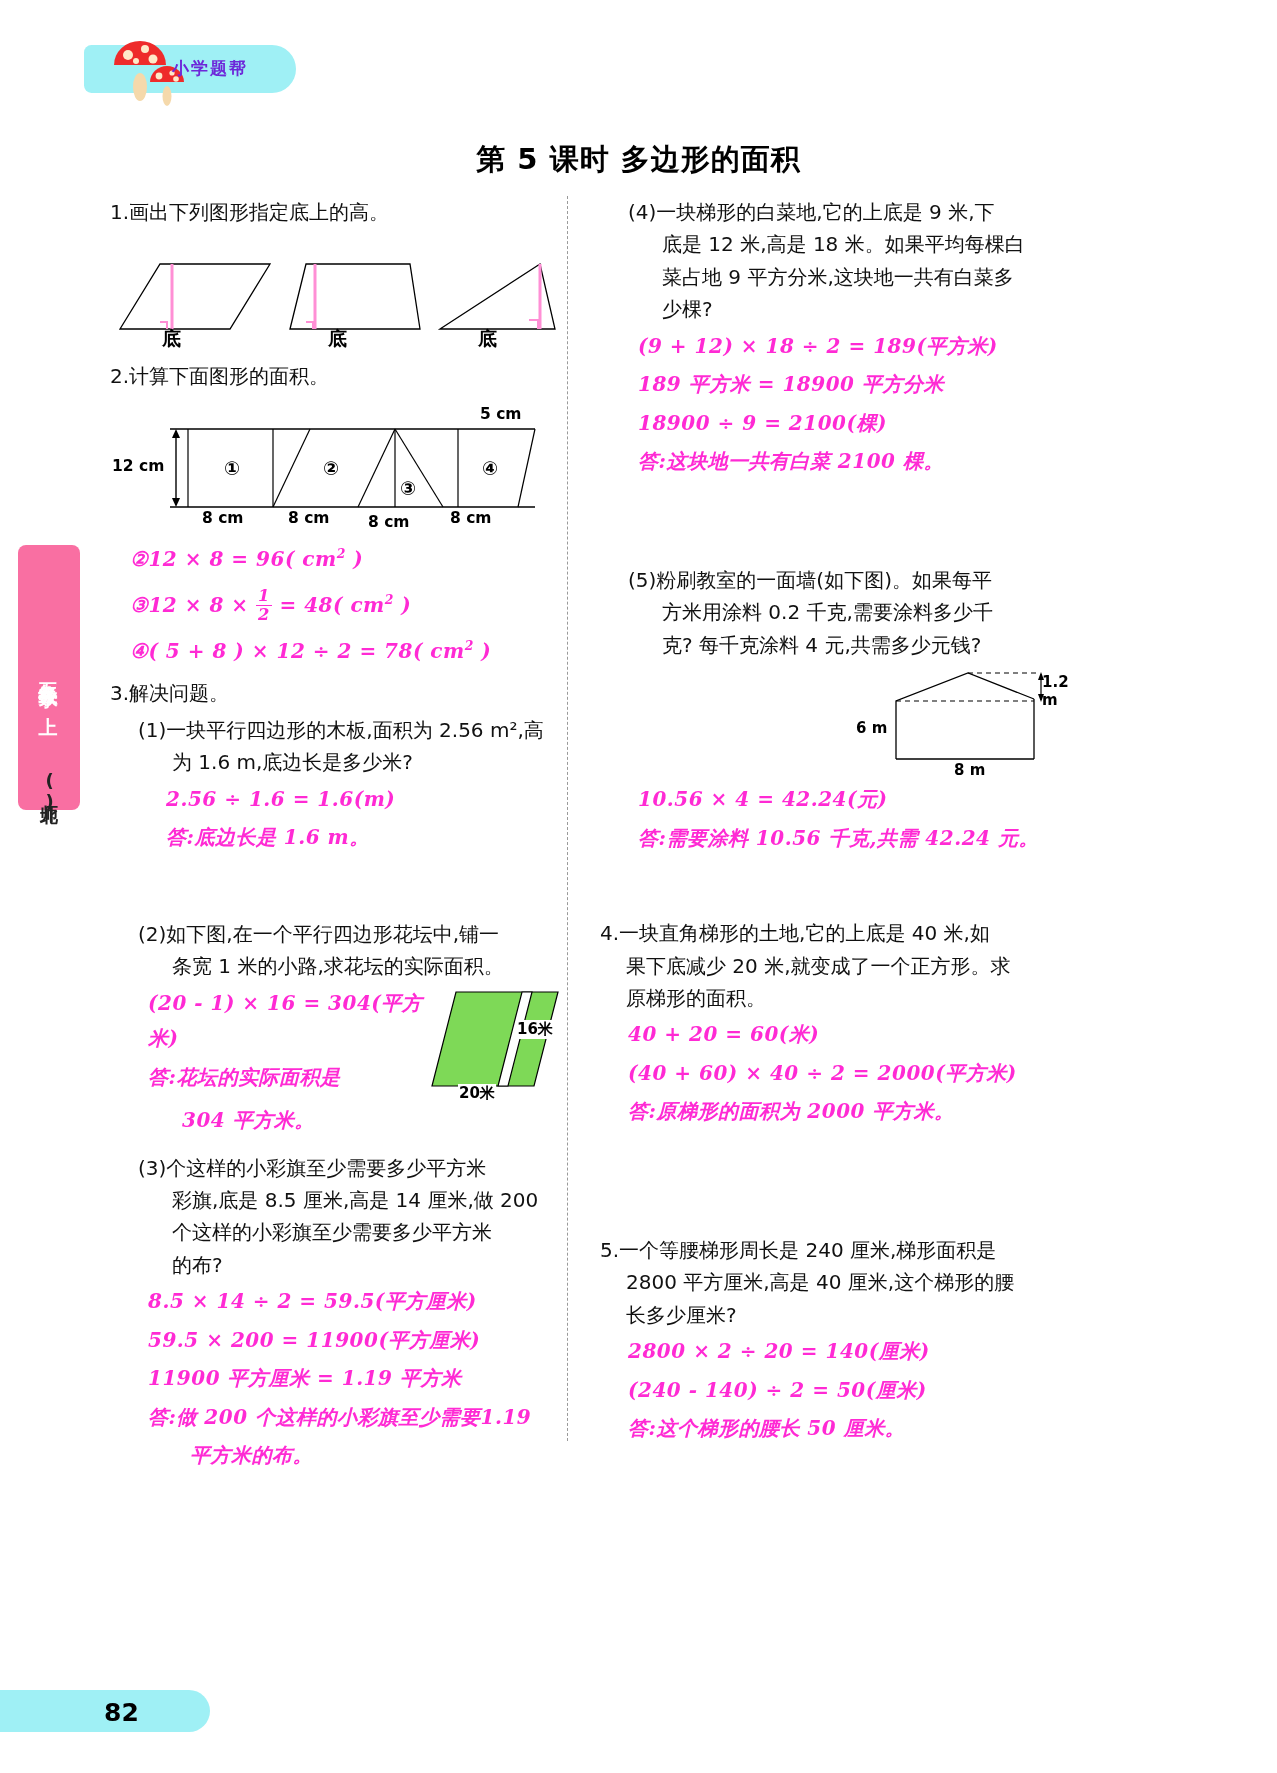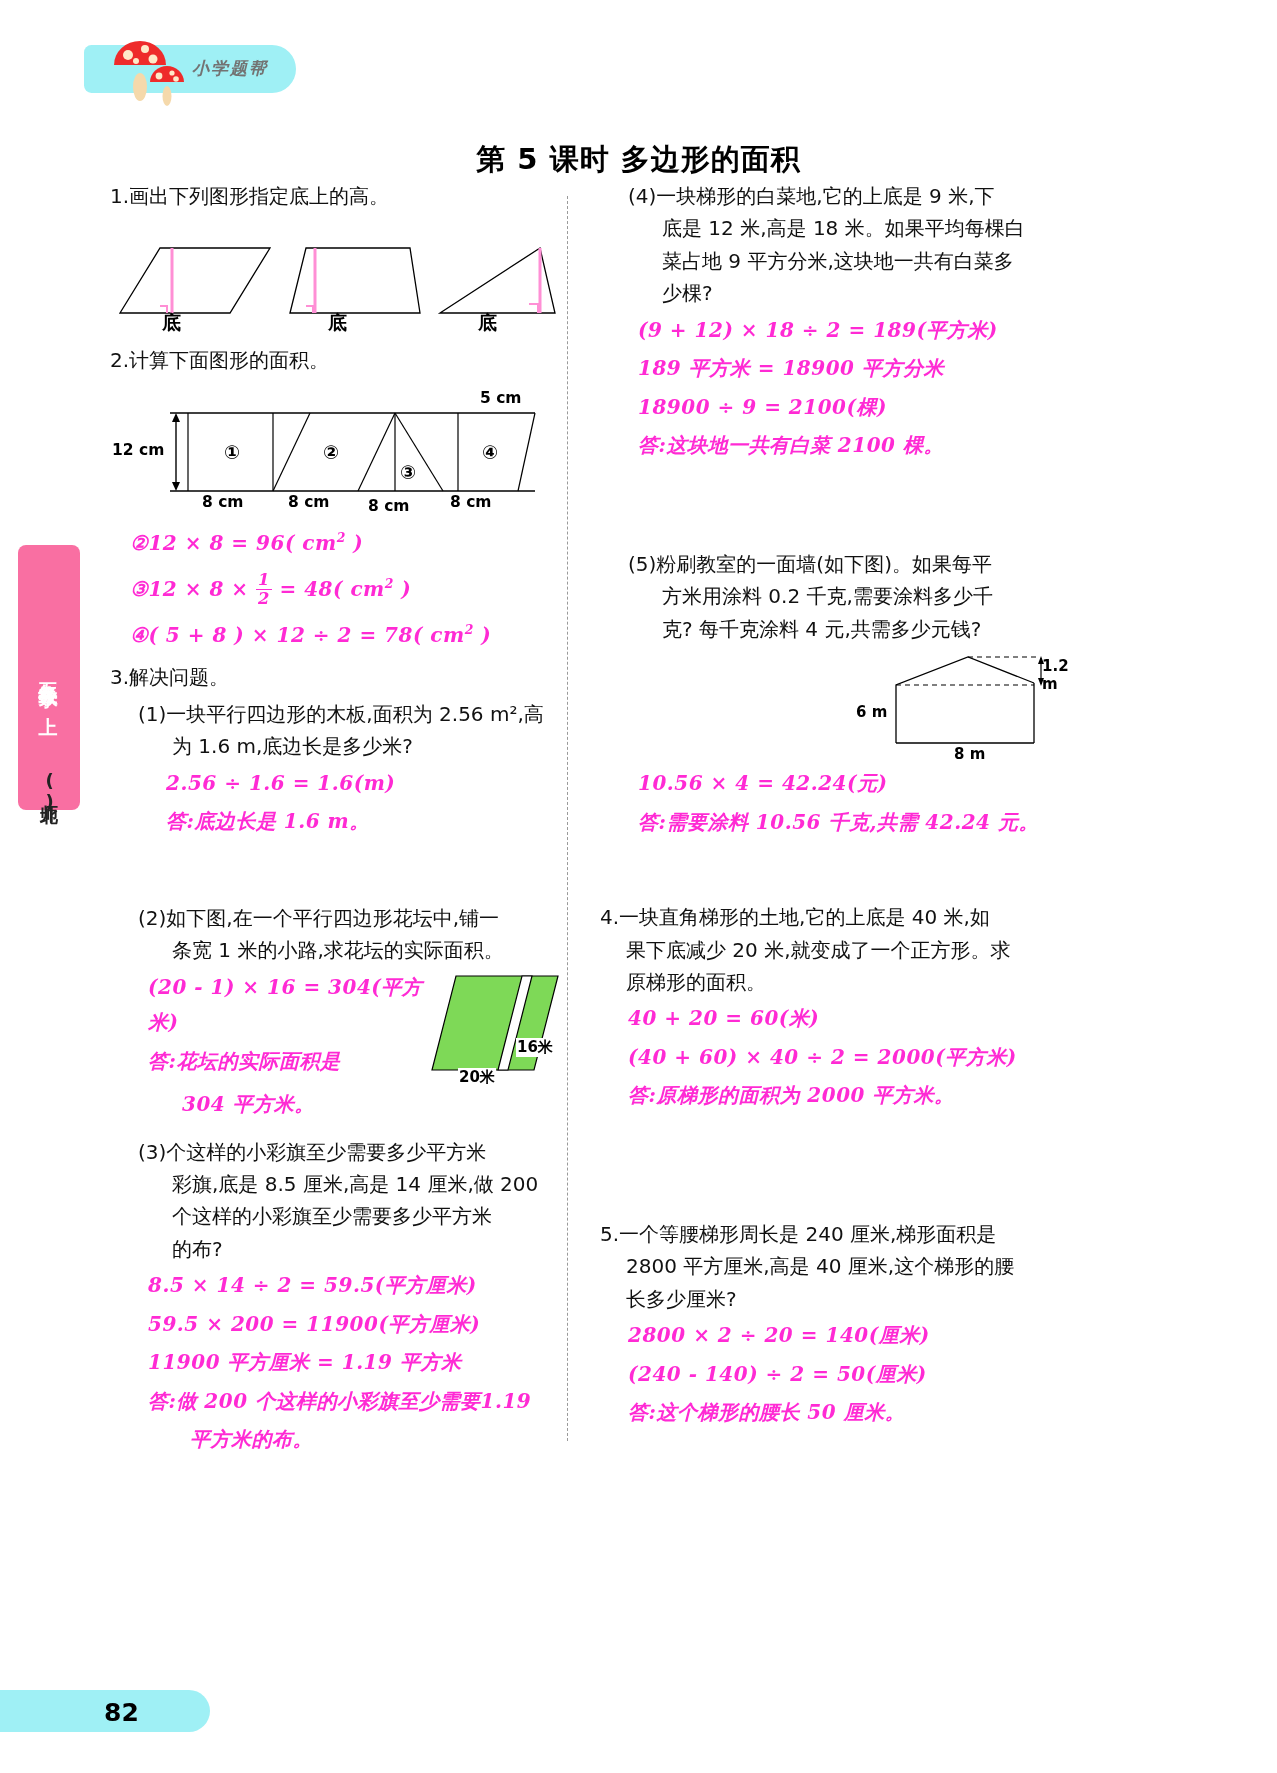--- a/index.html
+++ b/index.html
@@ -9,23 +9,23 @@
     font-family:"Liberation Serif","DejaVu Serif",serif;
     position:relative;
     overflow:hidden;
   }
   
   .header-banner{
     position:absolute;left:84px;top:45px;width:212px;height:48px;
     background:#9ff0f5;border-radius:8px 26px 26px 8px;
   }
   .brand-text{
-    position:absolute;left:192px;top:57px;
-    font-family:"DejaVu Sans","Liberation Sans",sans-serif;
-    font-weight:bold;font-size:17px;color:#737373;letter-spacing:2px;font-style:italic;
+    position:absolute;left:172px;top:57px;
+    font-family:"DejaVu Sans","Liberation Sans",sans-serif;
+    font-weight:bold;font-size:17px;color:#6d28d9;letter-spacing:2px;
   }
   .mushroom-big{position:absolute;left:112px;top:35px;width:56px;height:66px;}
   .mushroom-small{position:absolute;left:148px;top:62px;width:38px;height:44px;}
 
   
   .side-tab{
     position:absolute;left:18px;top:545px;width:62px;height:265px;
     background:#f96fa2;border-radius:8px 8px 8px 8px;
   }
   .side-tab-text{
@@ -46,21 +46,21 @@
 
   
   .page-title{
     position:absolute;left:0;top:140px;width:1277px;
     text-align:center;font-size:29px;font-weight:bold;color:#000;
     font-family:"DejaVu Sans","Liberation Sans",sans-serif;
     letter-spacing:1px;
   }
 
   
-  .col{position:absolute;top:180px;}
+  .col{position:absolute;top:196px;}
   .col-left{left:110px;width:455px;}
   .col-right{left:600px;width:455px;}
   .divider{
     position:absolute;left:567px;top:196px;width:0;height:1245px;
     border-left:1.6px dashed #9a9a9a;
   }
 
   
   .q{font-size:20.5px;line-height:1.62;color:#111;}
   .q-main{margin-bottom:4px;}
@@ -241,21 +241,21 @@
     <div class="ans" style="padding-left:38px;width:300px;">
       <div>(20 - 1) × 16 = 304(平方米)</div>
       <div>答:花坛的实际面积是</div>
       <div style="padding-left:34px;margin-top:8px;">304 平方米。</div>
     </div>
     <div class="fig-inline" style="position:absolute;left:300px;top:-8px;">
       <svg width="160" height="125" viewBox="0 0 160 125">
         <polygon points="22,108 46,14 148,14 124,108" fill="#7ed957" stroke="#000" stroke-width="1.2"></polygon>
         <polygon points="88,108 112,14 122,14 98,108" fill="#ffffff" stroke="#000" stroke-width="1.2"></polygon>
       </svg>
-      <span class="fig-lab fig-lab-box" style="left:106px;top:42px;margin-top:34px;">16米</span>
+      <span class="fig-lab fig-lab-box" style="left:106px;top:42px;">16米</span>
       <span class="fig-lab fig-lab-box" style="left:48px;top:106px;">20米</span>
     </div>
   </div>
 
   <div class="q hang body-cn" style="margin-top:26px;">
     <div><span>(3)</span><span>个这样的小彩旗至少需要多少平方米</span></div>
     <div style="padding-left:34px;">彩旗,底是 8.5 厘米,高是 14 厘米,做 200</div>
     <div style="padding-left:34px;">个这样的小彩旗至少需要多少平方米</div>
     <div style="padding-left:34px;">的布?</div>
   </div>

